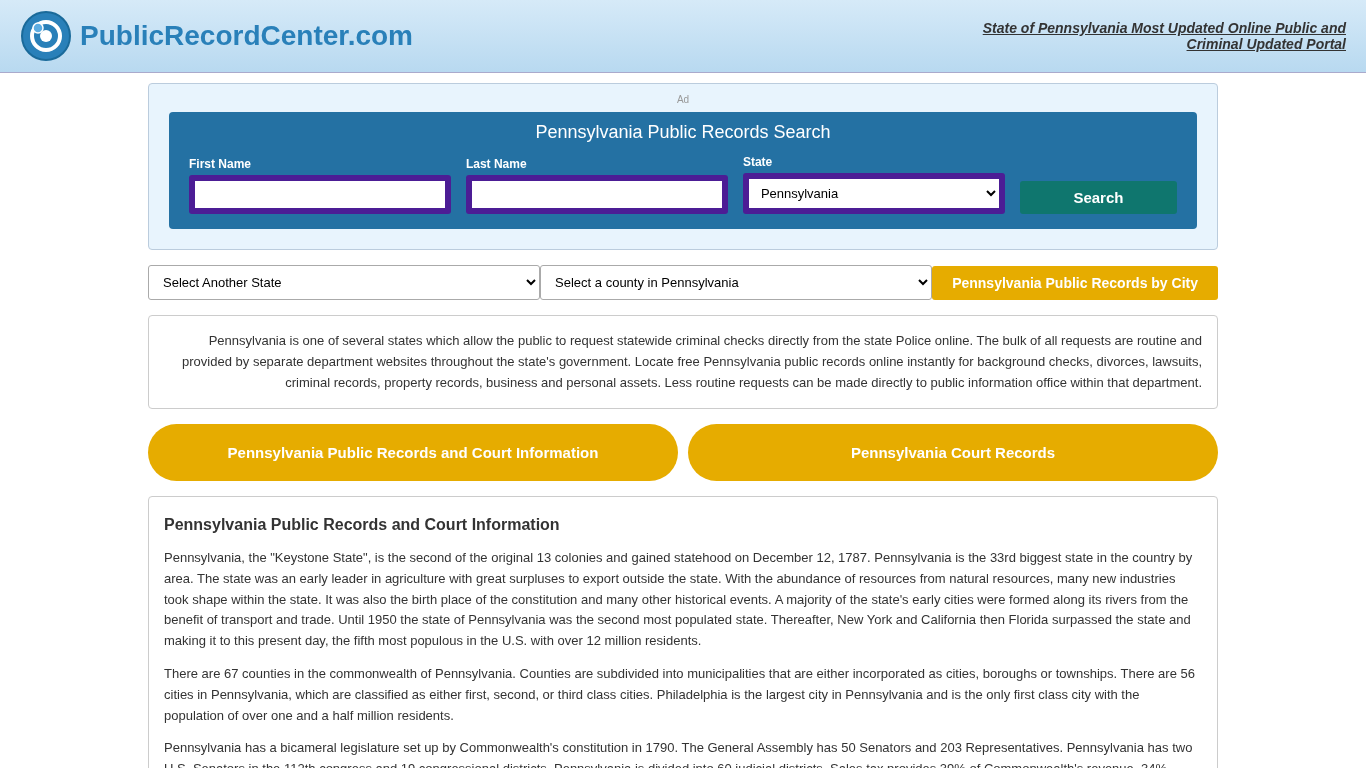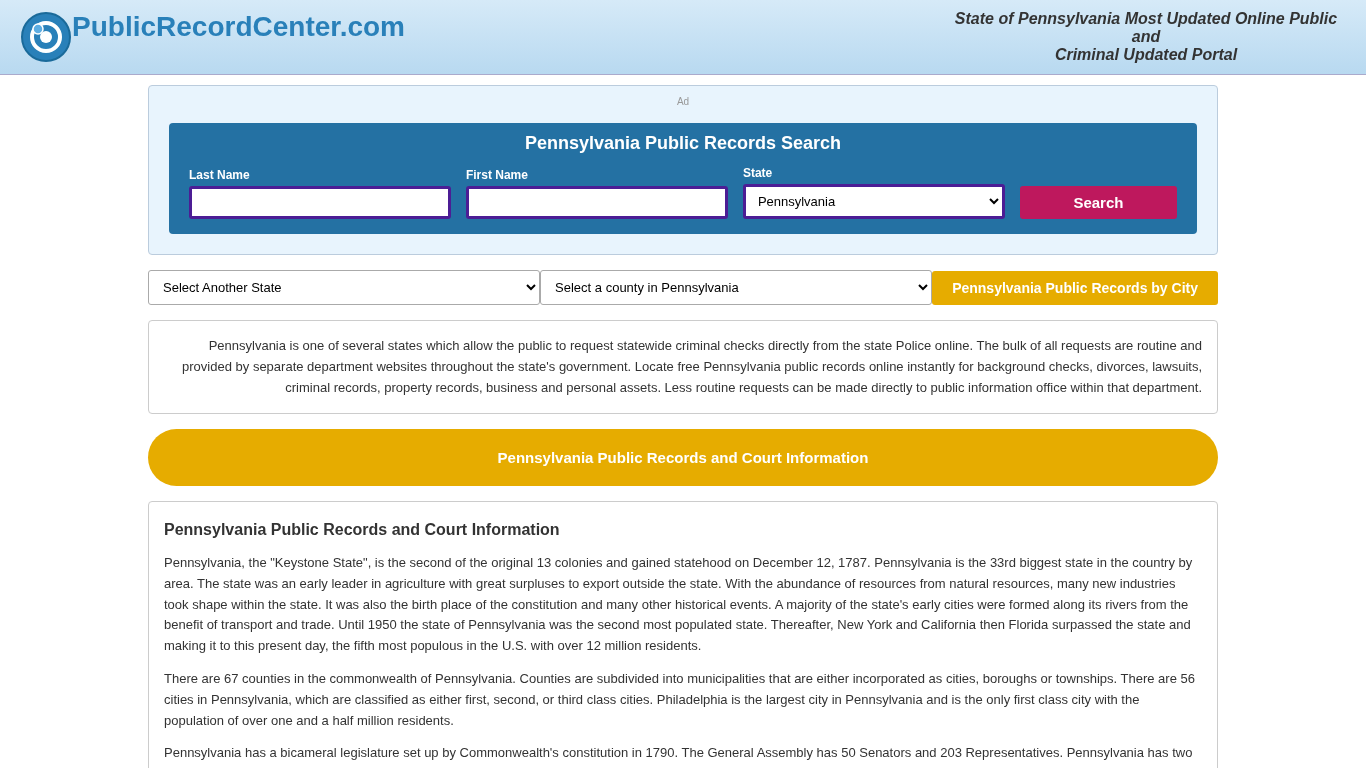--- a/index.html
+++ b/index.html
@@ -9,37 +9,40 @@
     #header {
       background: linear-gradient(to bottom, #d6eaf8, #b8d9f0);
       padding: 10px 20px;
       display: flex;
       align-items: center;
       justify-content: space-between;
       border-bottom: 1px solid #aac;
     }
     #logo-area {
       display: flex;
+      align-items: center;
+      gap: 8px;
     }
     #logo-icon {
       width: 52px;
       height: 52px;
     }
     #logo-text {
       font-size: 28px;
       font-weight: bold;
       color: #2980b9;
     }
     #header-tagline {
       font-style: italic;
       font-weight: bold;
-      font-size: 16px;
+      font-size: 14px;
       color: #333;
-      text-align: center;
+      text-align: right;
       max-width: 400px;
+      text-decoration: underline;
     }
 
     
     #main {
       max-width: 1100px;
       margin: 0 auto;
       padding: 10px 15px;
     }
 
     
@@ -47,62 +50,62 @@
       background: #e8f4fd;
       border: 1px solid #bcd;
       border-radius: 4px;
       padding: 10px 20px 20px;
       margin-bottom: 15px;
     }
     #ad-label {
       text-align: center;
       font-size: 10px;
       color: #999;
-      margin-bottom: 16px;
+      margin-bottom: 7px;
     }
     #search-form-container {
       background: #2471a3;
       border-radius: 4px;
       padding: 10px 20px 15px;
     }
     #search-form-title {
       color: #fff;
       text-align: center;
       font-size: 18px;
-      font-weight: bold;
+      font-weight: normal;
       margin-bottom: 12px;
     }
     #search-fields {
       display: flex;
       gap: 15px;
       align-items: flex-end;
     }
     .field-group {
       display: flex;
       flex-direction: column;
       gap: 4px;
     }
     .field-group label {
       color: #fff;
       font-size: 12px;
       font-weight: bold;
     }
     .field-group input, .field-group select {
       padding: 6px 8px;
-      border: 3px solid #4c1d95;
+      border: 6px solid #4c1d95;
       border-radius: 3px;
       font-size: 13px;
       background: #fff;
     }
     #first-name-group { flex: 2; }
     #last-name-group { flex: 2; }
     #state-group { flex: 2; }
     #search-btn-group { flex: 1.2; }
     #search-button {
-      background: #be185d;
+      background: #0f766e;
       color: #fff;
       border: none;
       padding: 8px 20px;
       font-size: 15px;
       font-weight: bold;
       border-radius: 3px;
       cursor: pointer;
       width: 100%;
     }
 
@@ -202,26 +205,26 @@
   </div>
 </div>
 
 <div id="main">
 
   <div id="ad-box">
     <div id="ad-label">Ad</div>
     <div id="search-form-container">
       <div id="search-form-title">Pennsylvania Public Records Search</div>
       <div id="search-fields">
+        <div class="field-group" id="first-name-group">
+          <label>First Name</label>
+          <input type="text" style="">
+        </div>
         <div class="field-group" id="last-name-group">
           <label>Last Name</label>
-          <input type="text" style="">
-        </div>
-        <div class="field-group" id="first-name-group">
-          <label>First Name</label>
           <input type="text" style="">
         </div>
         <div class="field-group" id="state-group">
           <label>State</label>
           <select>
             <option>Pennsylvania</option>
             <option>Alabama</option>
             <option>Alaska</option>
             <option>Arizona</option>
           </select>
@@ -254,20 +257,21 @@
     </select>
     <button id="city-button">Pennsylvania Public Records by City</button>
   </div>
 
   <div id="description-box">
     <p>Pennsylvania is one of several states which allow the public to request statewide criminal checks directly from the state Police online. The bulk of all requests are routine and provided by separate department websites throughout the state's government. Locate free Pennsylvania public records online instantly for background checks, divorces, lawsuits, criminal records, property records, business and personal assets. Less routine requests can be made directly to public information office within that department.</p>
   </div>
 
   <div id="nav-buttons">
     <button class="nav-btn">Pennsylvania Public Records and Court Information</button>
+    <button class="nav-btn">Pennsylvania Court Records</button>
   </div>
 
   <div id="content-area">
     <div id="content-title">Pennsylvania Public Records and Court Information</div>
     <p class="content-para">Pennsylvania, the "Keystone State", is the second of the original 13 colonies and gained statehood on December 12, 1787. Pennsylvania is the 33rd biggest state in the country by area. The state was an early leader in agriculture with great surpluses to export outside the state. With the abundance of resources from natural resources, many new industries took shape within the state. It was also the birth place of the constitution and many other historical events. A majority of the state's early cities were formed along its rivers from the benefit of transport and trade. Until 1950 the state of Pennsylvania was the second most populated state. Thereafter, New York and California then Florida surpassed the state and making it to this present day, the fifth most populous in the U.S. with over 12 million residents.</p>
     <p class="content-para">There are 67 counties in the commonwealth of Pennsylvania. Counties are subdivided into municipalities that are either incorporated as cities, boroughs or townships. There are 56 cities in Pennsylvania, which are classified as either first, second, or third class cities. Philadelphia is the largest city in Pennsylvania and is the only first class city with the population of over one and a half million residents.</p>
     <p class="content-para">Pennsylvania has a bicameral legislature set up by Commonwealth's constitution in 1790. The General Assembly has 50 Senators and 203 Representatives. Pennsylvania has two U.S. Senators in the 112th congress and 19 congressional districts. Pennsylvania is divided into 60 judicial districts. Sales tax provides 39% of Commonwealth's revenue. 34% comes from personal income tax, 12% from motor vehicle taxes and 5% from cigarettes and alcoholic beverages.</p>
 
   </div>
 

